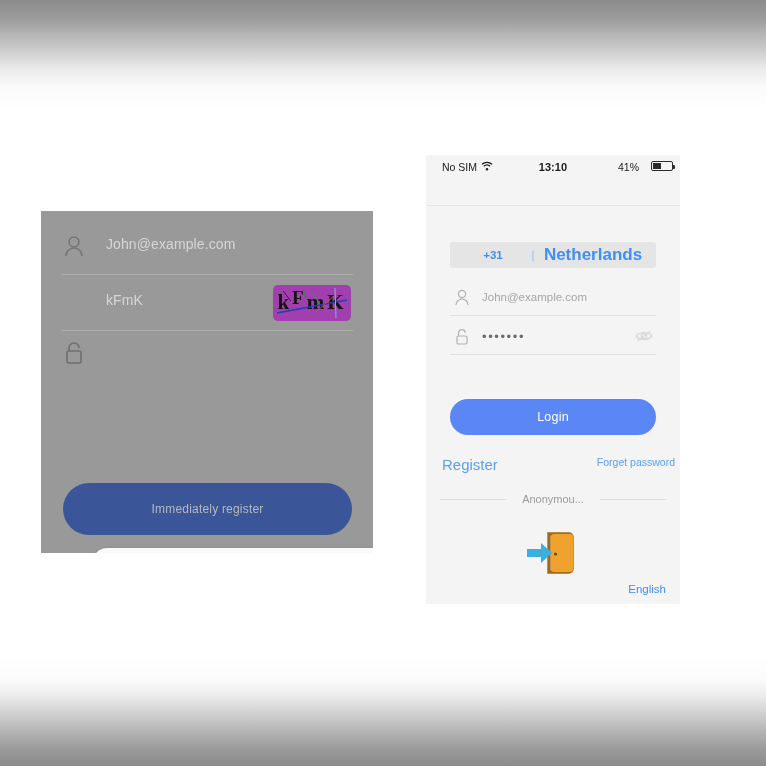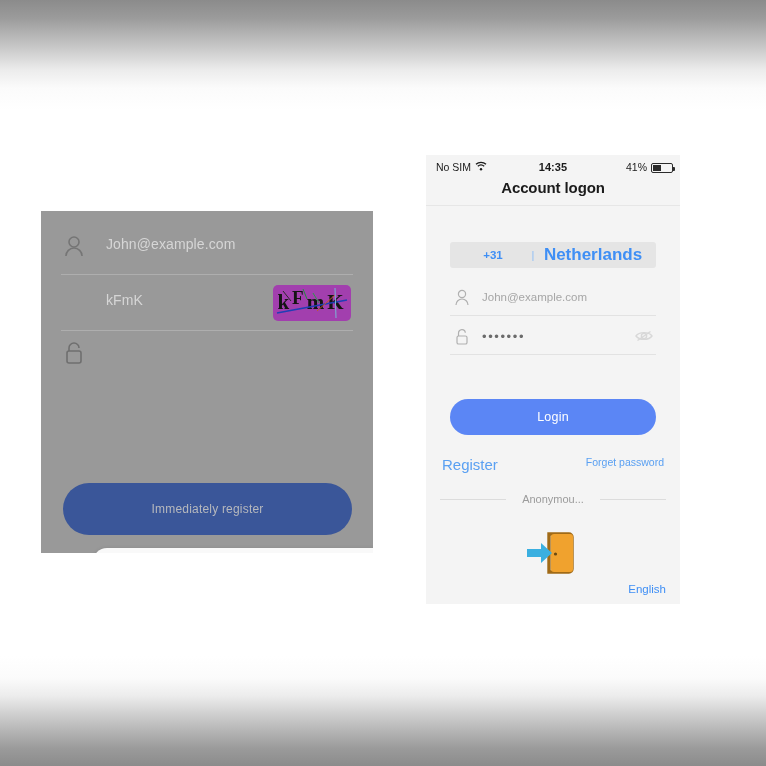--- a/index.html
+++ b/index.html
@@ -133,39 +133,39 @@
   #status-bar {
     position: absolute;
     left: 0; top: 0;
     width: 254px;
     height: 24px;
     font-size: 10.5px;
     color: #1b1b1b;
   }
   #status-left {
     position: absolute;
-    left: 10px; top: 6px;
+    left: 16px; top: 6px;
     display: flex;
     align-items: center;
     gap: 4px;
   }
   #status-time {
     position: absolute;
     left: 0; right: 0; top: 6px;
     text-align: center;
     font-size: 11px;
     font-weight: bold;
     letter-spacing: 0.1px;
   }
   #status-right {
     position: absolute;
     right: 7px; top: 6px;
     display: flex;
-    align-items: flex-end;
-    gap: 4px;
+    align-items: flex-start;
+    gap: 12px;
   }
   #battery-shell {
     position: relative;
     width: 22px;
     height: 10px;
     border: 1px solid #2b2b2b;
     border-radius: 2px;
     box-sizing: border-box;
   }
   #battery-shell::after {
@@ -297,21 +297,21 @@
   #link-register {
     position: absolute;
     left: 16px;
     top: 301px;
     font-size: 15px;
     color: #5aa0f2;
     cursor: pointer;
   }
   #link-forget {
     position: absolute;
-    right: 16px;
+    right: 5px;
     top: 301px;
     font-size: 10.5px;
     color: #5aa0f2;
     cursor: pointer;
   }
   #anon-divider {
     position: absolute;
     left: 14px;
     right: 14px;
     top: 337px;
@@ -403,30 +403,29 @@
       <div id="status-left">
         <span>No SIM</span>
         <span>
           <svg width="12" height="10" viewBox="0 0 12 10">
             <path d="M1 3.2 A7.5 7.5 0 0 1 11 3.2" fill="none" stroke="#1b1b1b" stroke-width="1.3"></path>
             <path d="M2.8 5.3 A4.8 4.8 0 0 1 9.2 5.3" fill="none" stroke="#1b1b1b" stroke-width="1.3"></path>
             <circle cx="6" cy="8.2" r="1.2" fill="#1b1b1b"></circle>
           </svg>
         </span>
       </div>
-      <div id="status-time">14:35</div>
+      <div id="status-time">13:10</div>
       <div id="status-right">
         <span>41%</span>
         <span id="battery-shell">
           <span id="battery-level"></span>
         </span>
       </div>
     </div>
 
-    <div id="nav-header">Account logon</div>
     <div id="header-separator"></div>
 
     <div id="country-row">
       <span id="country-code">+31</span>
       <span id="country-sep">|</span>
       <span id="country-name">Netherlands</span>
     </div>
 
     <div class="rp-field" id="rp-field-account">
       <span class="fld-icon">

